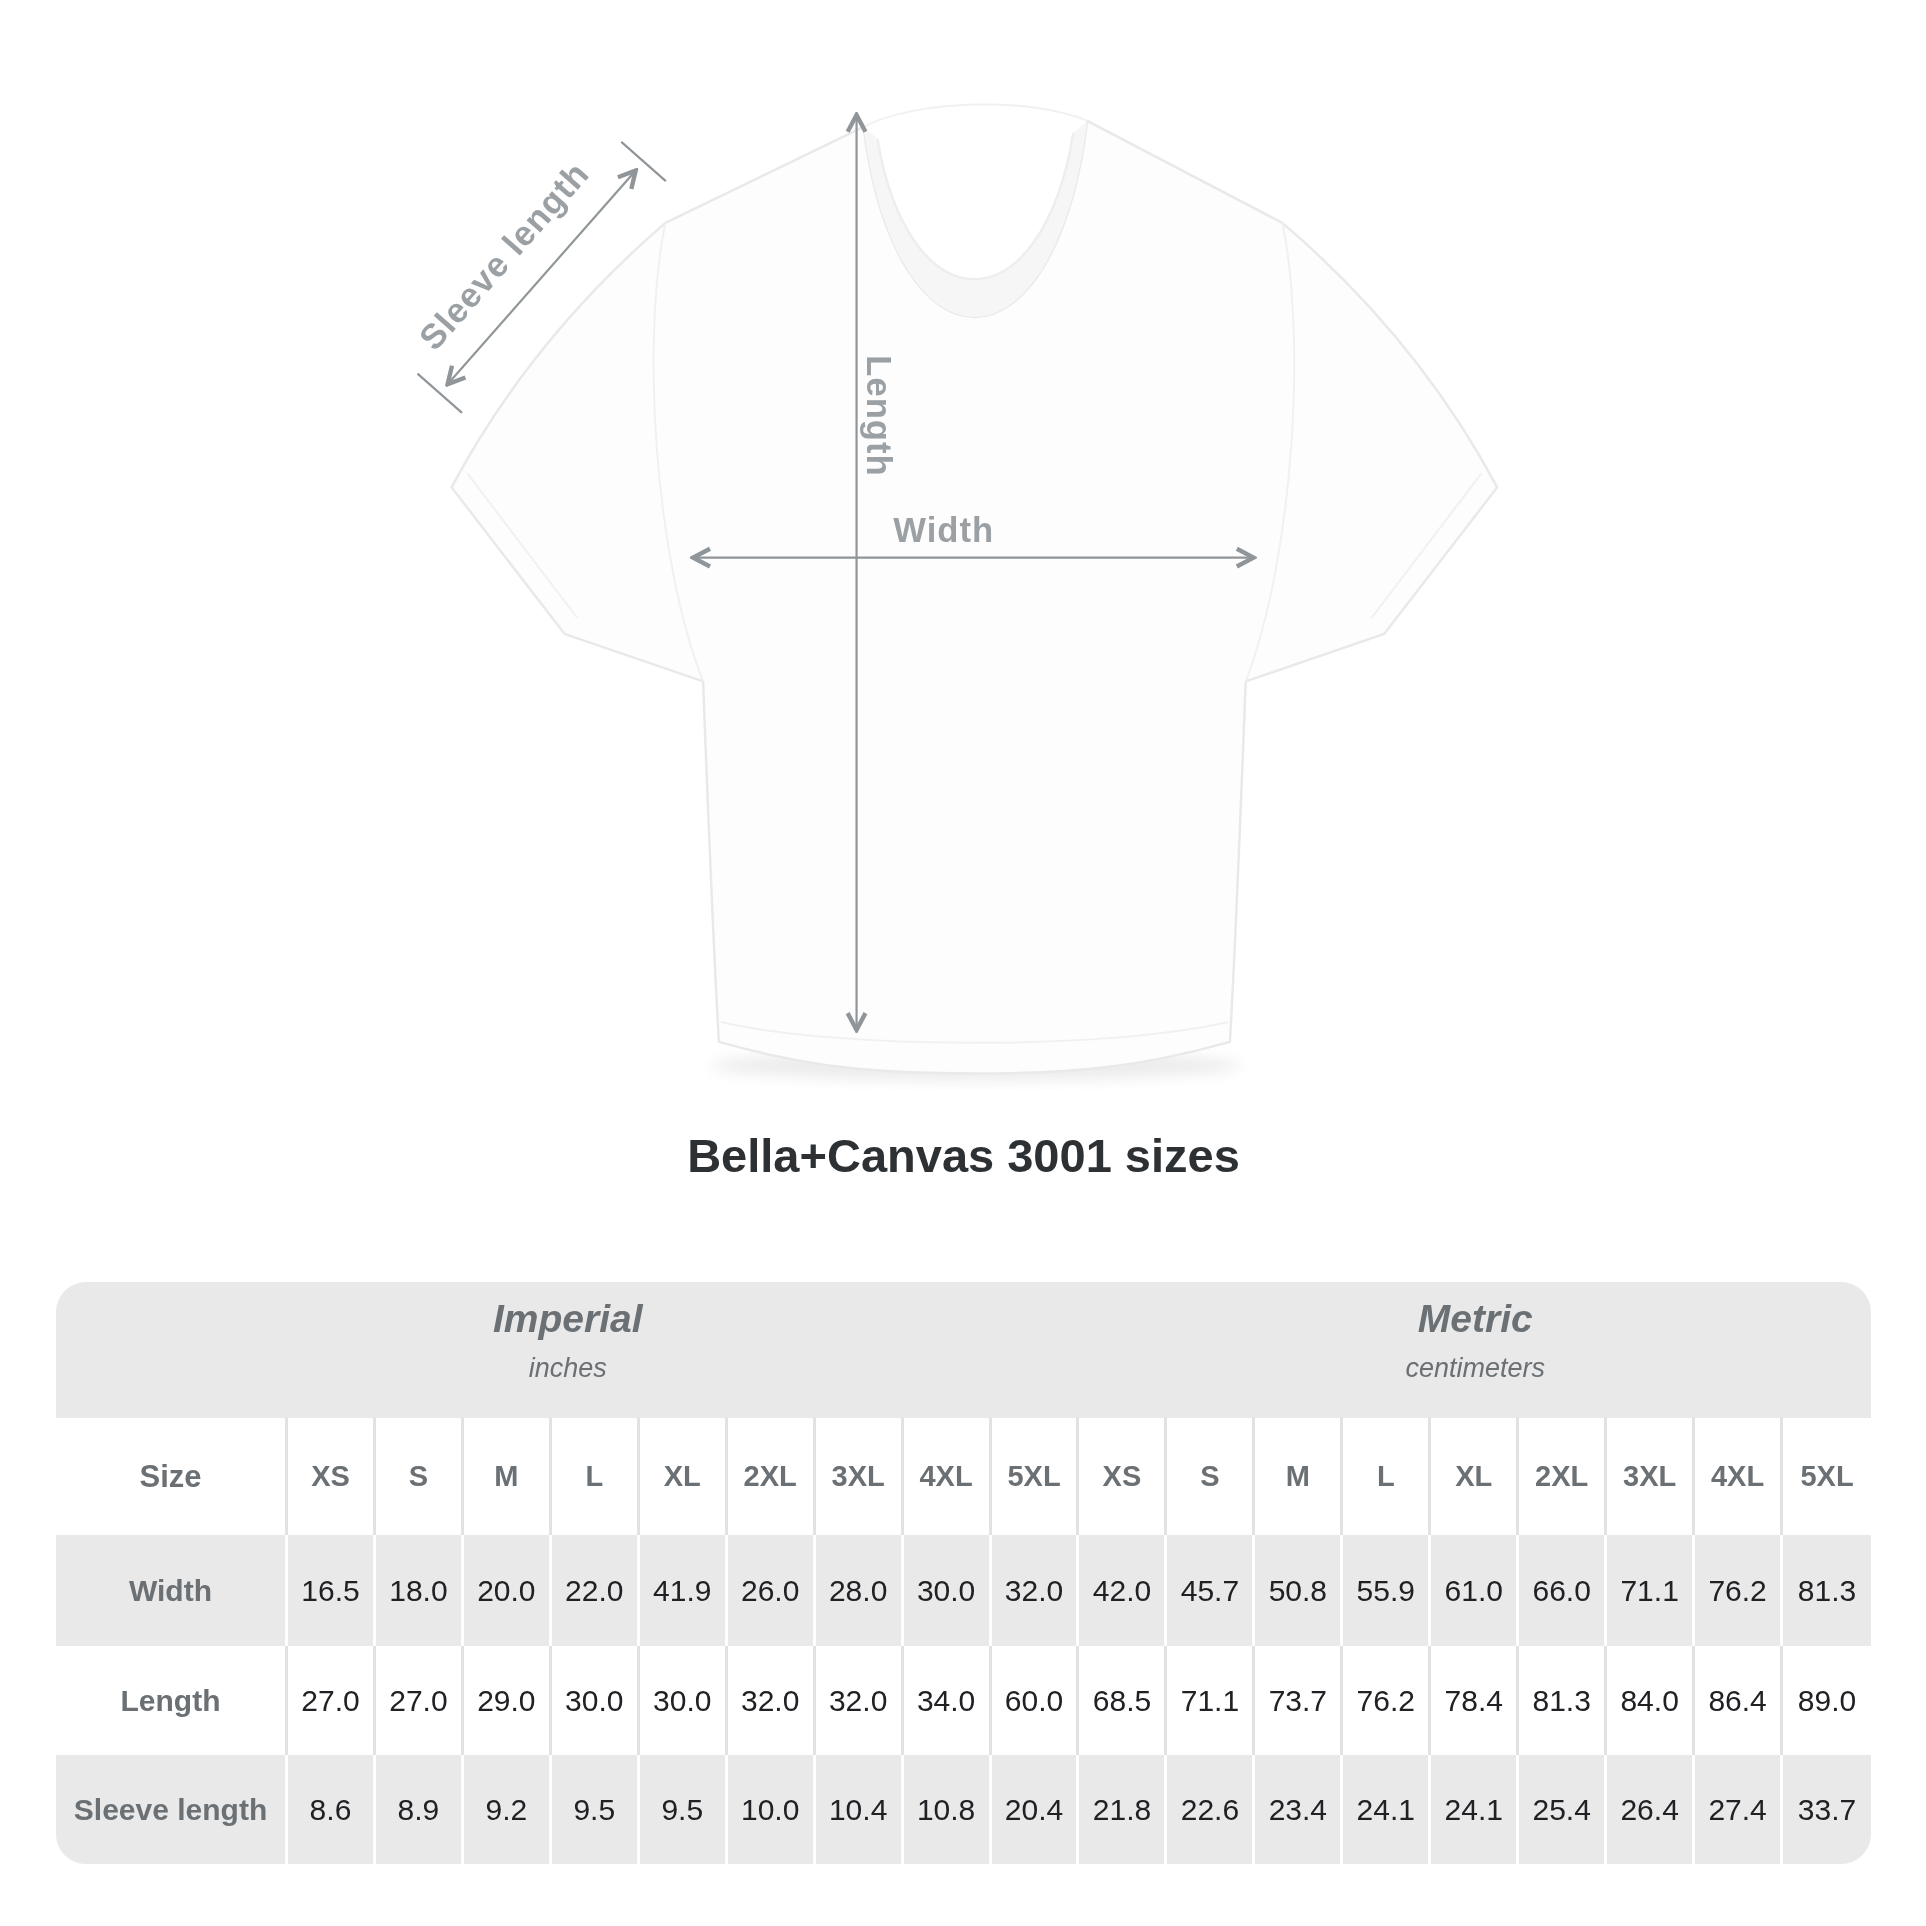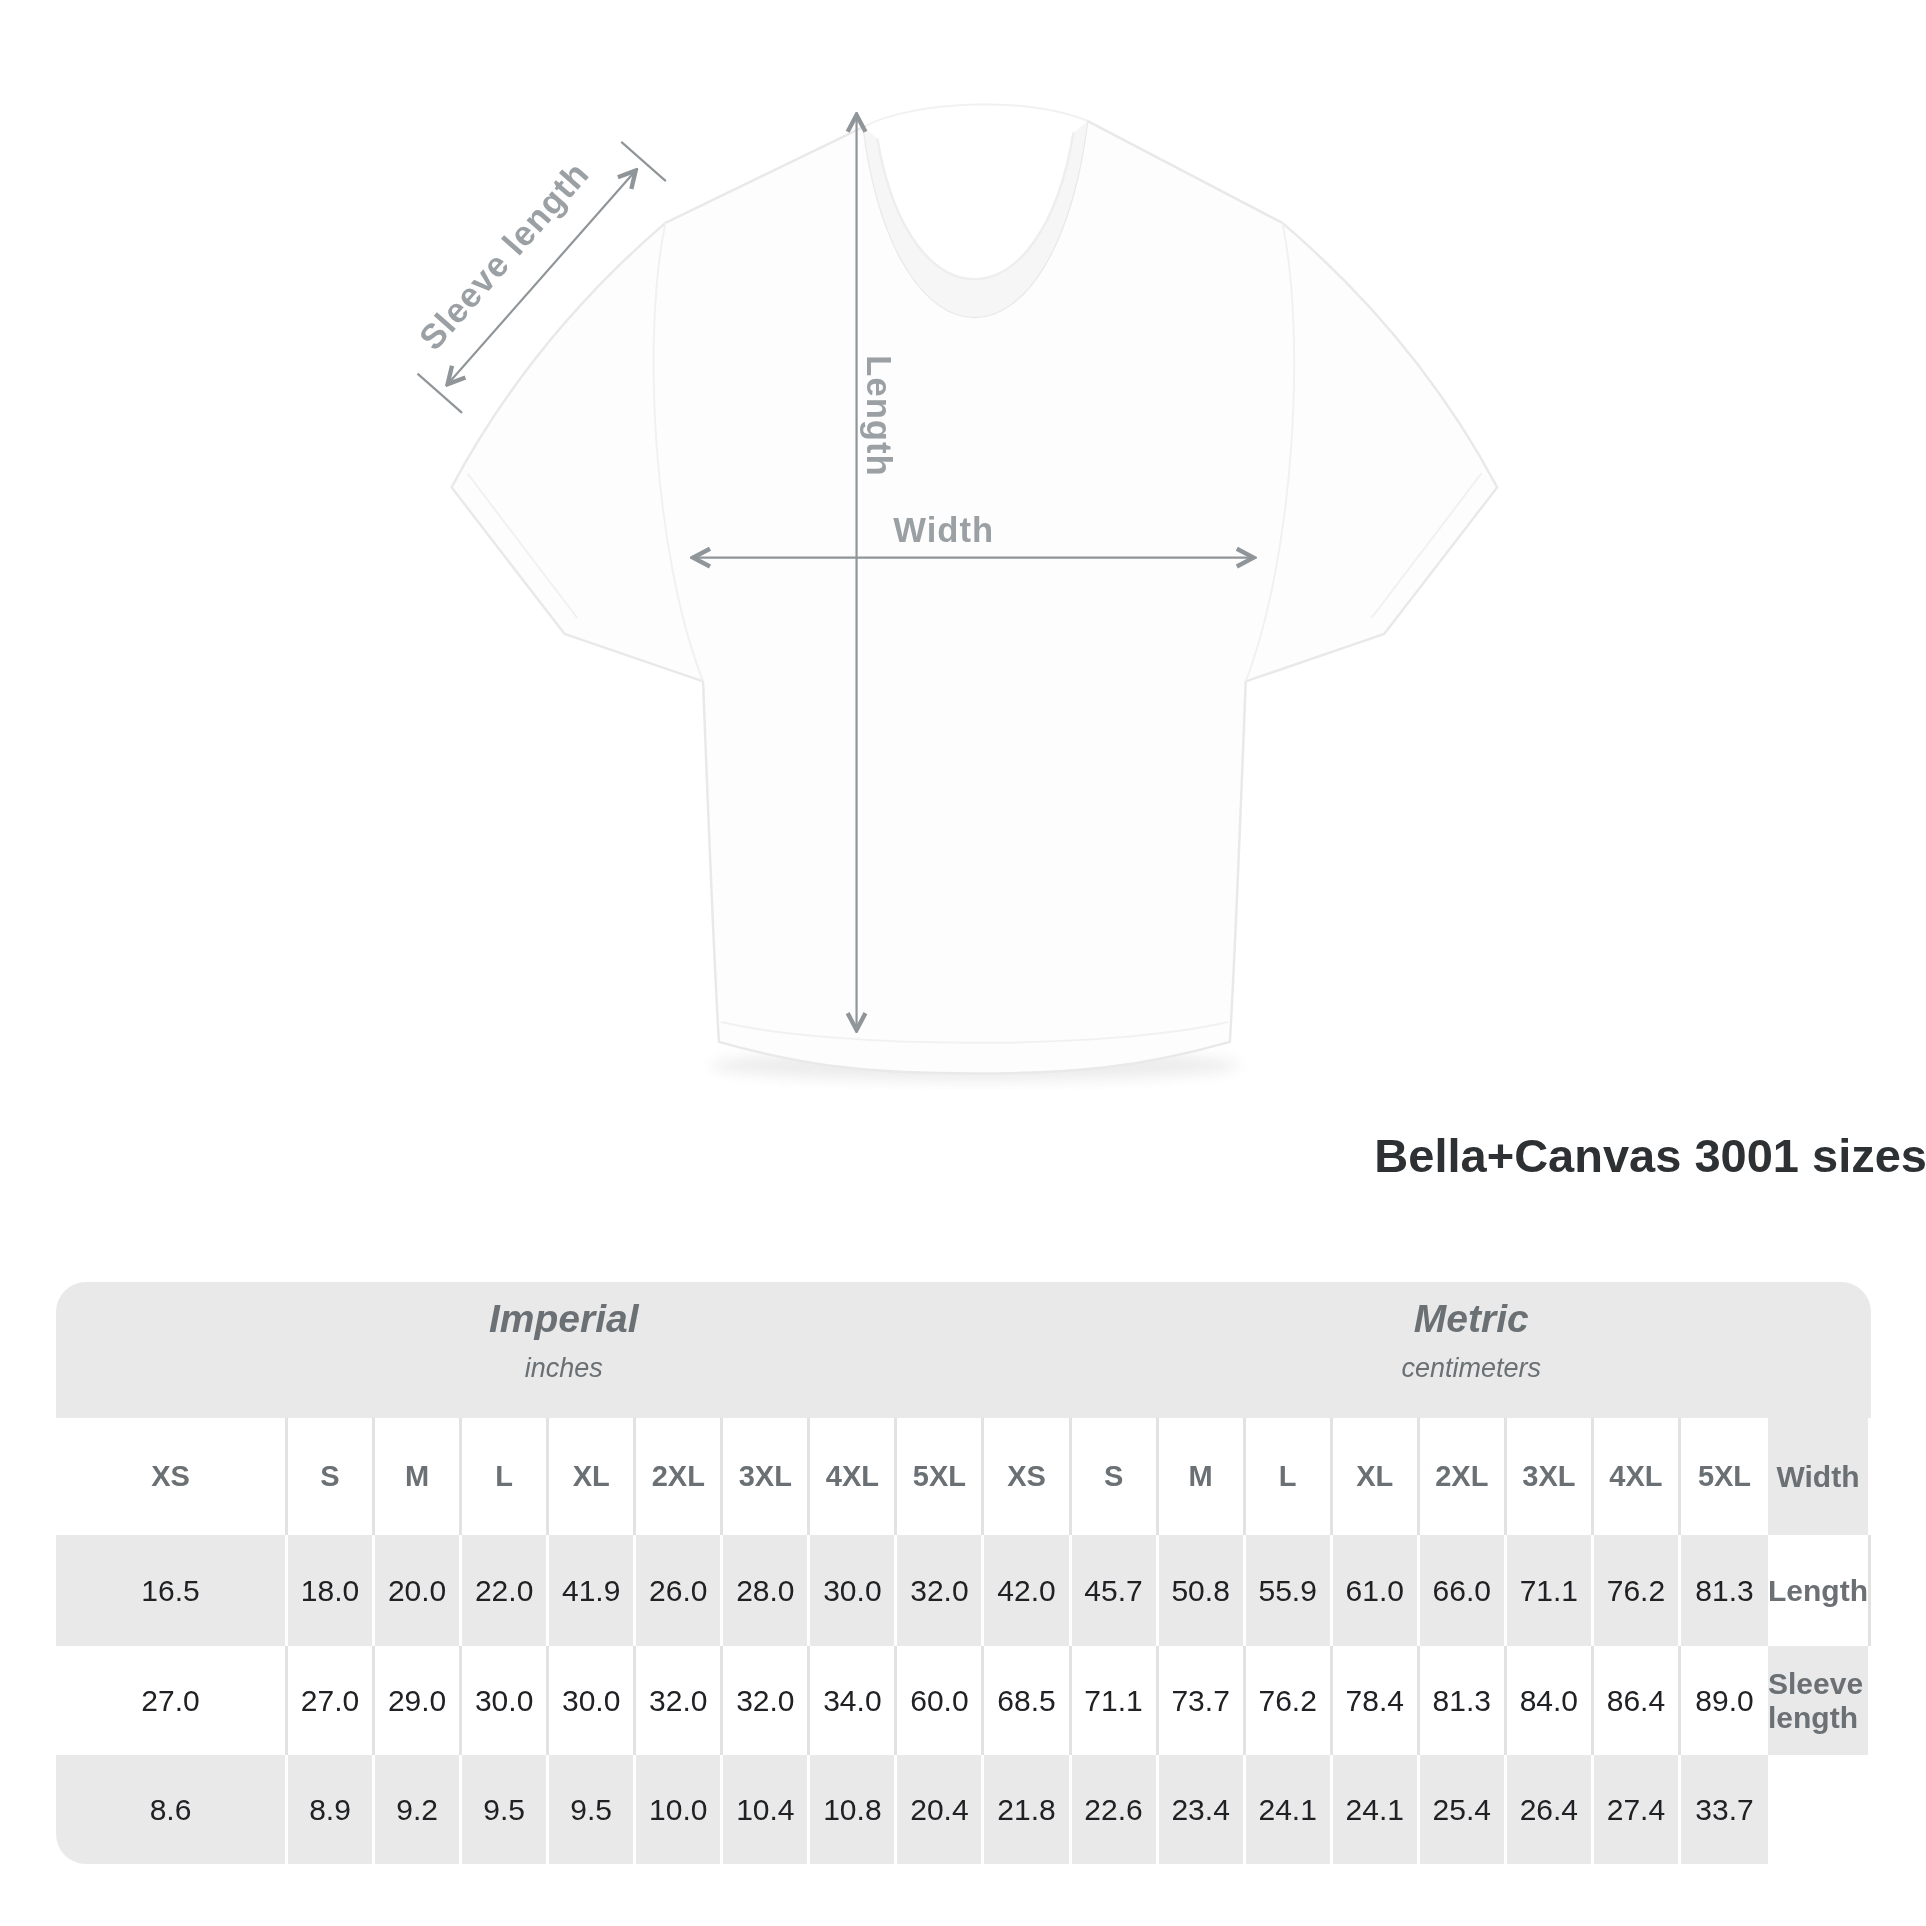--- a/index.html
+++ b/index.html
@@ -13,21 +13,21 @@
   .seam{fill:none;stroke:#eeeeee;stroke-width:2.5;}
   .seam-light{fill:none;stroke:#f1f1f1;stroke-width:2;}
   .collar-band{fill:#f6f6f6;stroke:none;}
   .arrowline{fill:none;stroke:var(--arrow,#8f9598);stroke-width:2.2;}
   .dim-label{
     fill:var(--diagram-label,#9aa0a4);
     font-family:"Liberation Sans","DejaVu Sans",sans-serif;
     font-size:35px;font-weight:bold;letter-spacing:1px;
   }
   
-  .header-block{position:absolute;left:0;top:1129px;width:1927px;text-align:right;}
+  .header-block{position:absolute;left:0;top:1129px;width:1927px;text-align:center;}
   .title{
     font-size:47px;line-height:53px;font-weight:bold;
     color:var(--heading-text,#2e3134);margin:0;
   }
   .subtitle{
     margin:14px 0 0 0;font-size:27px;font-style:italic;
     color:var(--subtitle-text,#53575a);
   }
   
   .size-table{
@@ -126,20 +126,21 @@
     <div class="tgrid" id="tgrid">
       <div class="band-cell band-metric">
         <div class="band-label">Metric</div>
         <div class="band-sub">centimeters</div>
       </div>
       <div class="band-cell band-imperial">
         <div class="band-label">Imperial</div>
         <div class="band-sub">inches</div>
       </div>
 
+    <div class="cell c-head c-rowlabel">Size</div>
         <div class="cell c-head c-size">XS</div>
         <div class="cell c-head c-size">S</div>
         <div class="cell c-head c-size">M</div>
         <div class="cell c-head c-size">L</div>
         <div class="cell c-head c-size">XL</div>
         <div class="cell c-head c-size">2XL</div>
         <div class="cell c-head c-size">3XL</div>
         <div class="cell c-head c-size">4XL</div>
         <div class="cell c-head c-size">5XL</div>
         <div class="cell c-head c-size">XS</div>

